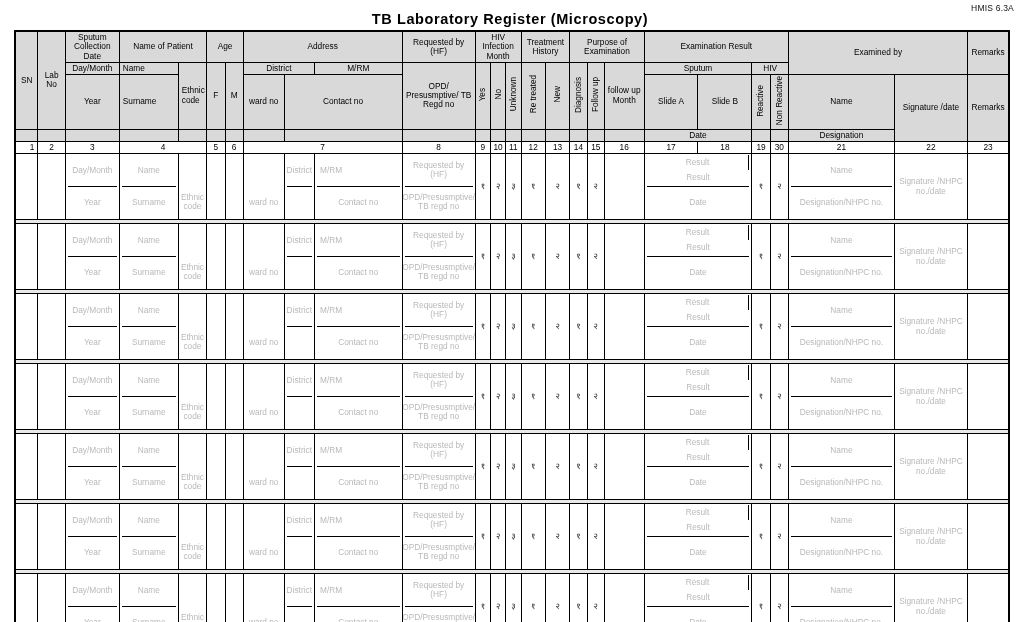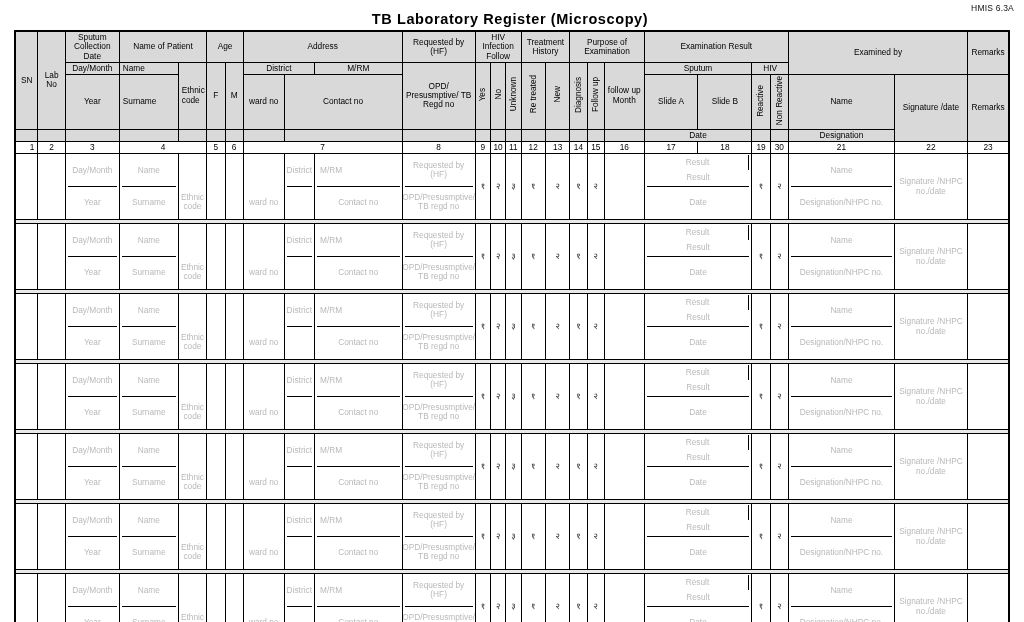--- a/index.html
+++ b/index.html
@@ -199,21 +199,21 @@
 
     <tbody>
         <tr class="hd">
       <td rowspan="3">SN</td>
       <td rowspan="3">Lab No</td>
       <td>Sputum Collection Date</td>
       <td colspan="2">Name of Patient</td>
       <td colspan="2">Age</td>
       <td colspan="3">Address</td>
       <td rowspan="1">Requested by (HF)</td>
-      <td colspan="3">HIV Infection Follow</td>
+      <td colspan="3">HIV Infection Month</td>
       <td colspan="2">Treatment History</td>
       <td colspan="3">Purpose of Examination</td>
       <td colspan="4">Examination Result</td>
       <td colspan="2" rowspan="2">Examined by</td>
       <td rowspan="2">Remarks</td>
     </tr>
 
     <tr class="hd">
       <td>Day/Month</td>
       <td rowspan="1" class="left">Name</td>

